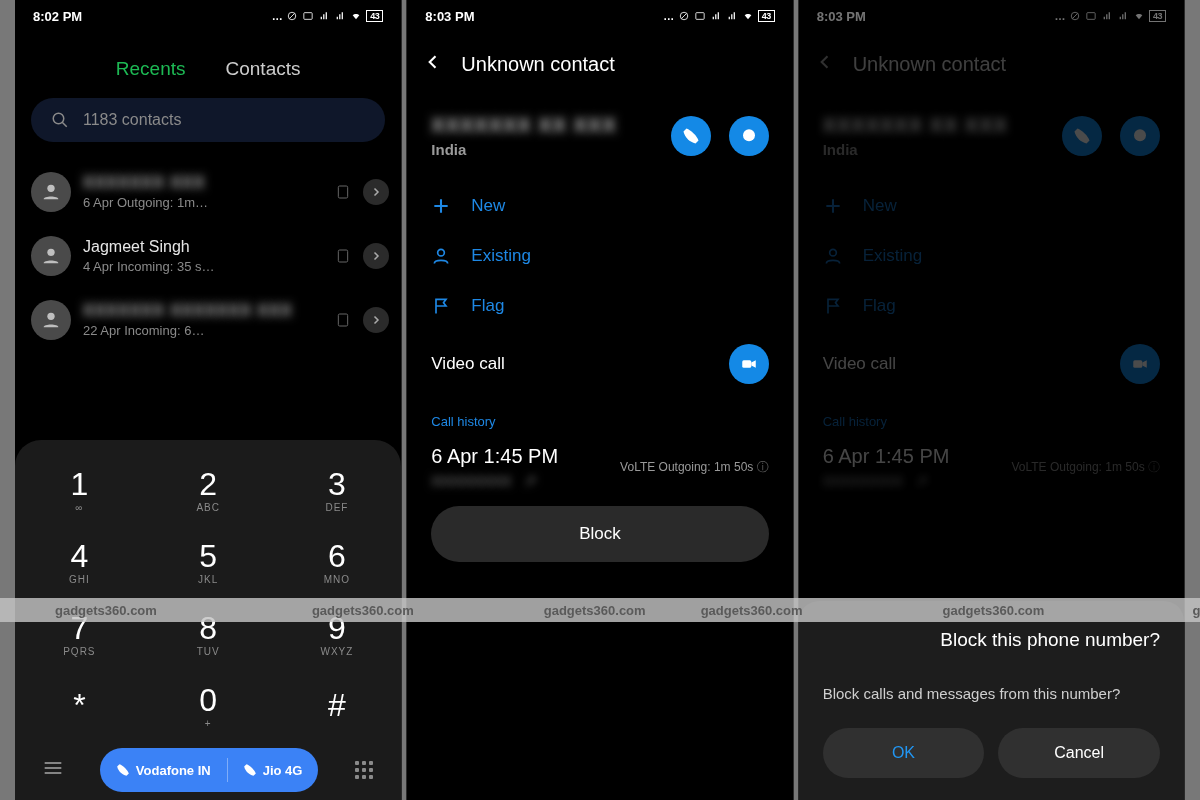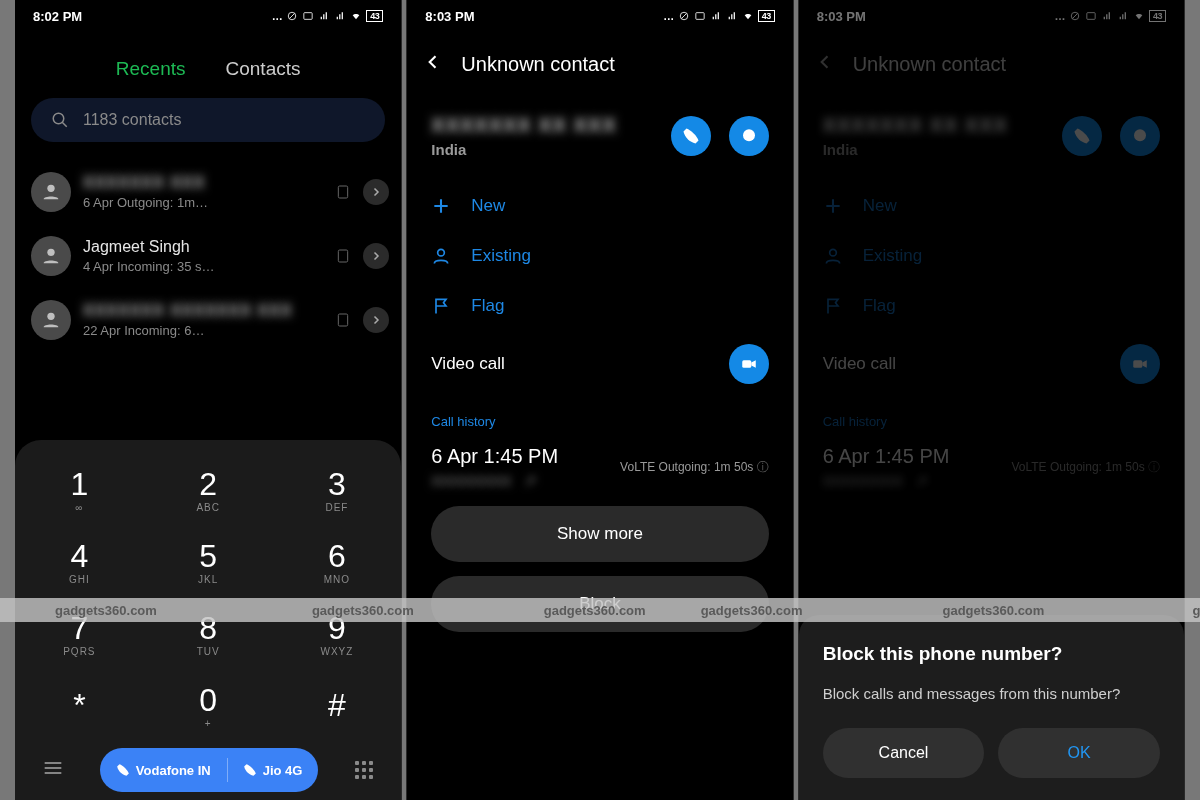--- a/index.html
+++ b/index.html
@@ -56,21 +56,21 @@
   .sect-title{ color:#1e88e5; font-size:13px; padding: 8px 24px;}
   .hist { padding: 8px 24px 2px 24px; }
   .hist-top{ display:flex; align-items:center; justify-content:space-between;}
   .hist-left{ color:#fff; font-size:20px;}
   .hist-blur{ color:transparent; text-shadow:0 0 8px rgba(170,170,170,.9); font-size:15px; margin-top:4px;}
   .hist-right{ color:#9a9a9a; font-size:12px;}
   .pillbtn { margin: 14px 24px; height:56px; background:#2a2a2a; border-radius:30px; display:flex;align-items:center;justify-content:center; color:#fff; font-size:17px;}
   
   .dim { position:absolute; inset:0; background:rgba(0,0,0,.55);}
   .sheet { position:absolute; left:0; right:0; bottom:0; background:#1d1d1d; border-radius:20px 20px 0 0; padding: 28px 24px 22px 24px;}
-  .sheet h2{ color:#fff; font-size:19px; text-align:left; margin-bottom:18px; font-weight:700;}
+  .sheet h2{ color:#fff; font-size:19px; text-align:right; margin-bottom:32px; font-weight:400;}
   .sheet p{ color:#cfcfcf; font-size:15px; line-height:1.4; margin-bottom:24px;}
   .sheet-btns{ display:flex; gap:14px;}
   .sbtn{ flex:1; height:50px; border-radius:28px; background:#303030; display:flex; align-items:center; justify-content:center; color:#fff; font-size:16px;}
   .sbtn.ok{ color:#2196f3;}
   
   .wm { position:absolute; top:598px; left:0; right:0; height:24px; display:flex; align-items:center; background:rgba(195,195,195,.82);}
   .wm span{ color:#5a5a5a; font-size:13px; font-weight:600;}
   .faded .title, .faded .action, .faded .sect-title { opacity:.55; }
   .faded .back svg path{ stroke:#6a6a6a;}
   .faded .circle-btn{ filter: brightness(.65);}
@@ -353,21 +353,20 @@
   <div class="sect-title">Call history</div>
   <div class="hist">
     <div class="hist-top">
       <div>
         <div class="hist-left">6 Apr 1:45 PM</div>
         <div class="hist-blur">XXXXXXXX &nbsp; ↗</div>
       </div>
       <div class="hist-right"><span>VoLTE  Outgoing: 1m 50s</span> <span style="opacity:.6">ⓘ</span></div>
     </div>
   </div>
-  <div class="pillbtn">Show more</div>
   <div class="pillbtn">Block</div>
 </div>
 
 <div class="phone faded">
   <div class="statusbar">
     <span>8:03 PM</span>
     <span class="icons">
       <span>…</span>
       <svg class="mini-ic" viewBox="0 0 24 24">
             <circle cx="12" cy="12" r="9" fill="none" stroke="#fff" stroke-width="2"></circle>
@@ -449,22 +448,22 @@
       </div>
       <div class="hist-right"><span>VoLTE  Outgoing: 1m 50s</span> <span style="opacity:.6">ⓘ</span></div>
     </div>
   </div>
 
   <div class="dim"></div>
   <div class="sheet">
     <h2>Block this phone number?</h2>
     <p>Block calls and messages from this number?</p>
     <div class="sheet-btns">
+      <div class="sbtn ok">OK</div>
       <div class="sbtn">Cancel</div>
-      <div class="sbtn ok">OK</div>
     </div>
   </div>
 </div>
 
 </div>
 
 <div class="wm">
   <span style="margin-left:55px">gadgets360.com</span>
   <span style="margin-left:155px">gadgets360.com</span>
   <span style="margin-left:130px">gadgets360.com</span>

